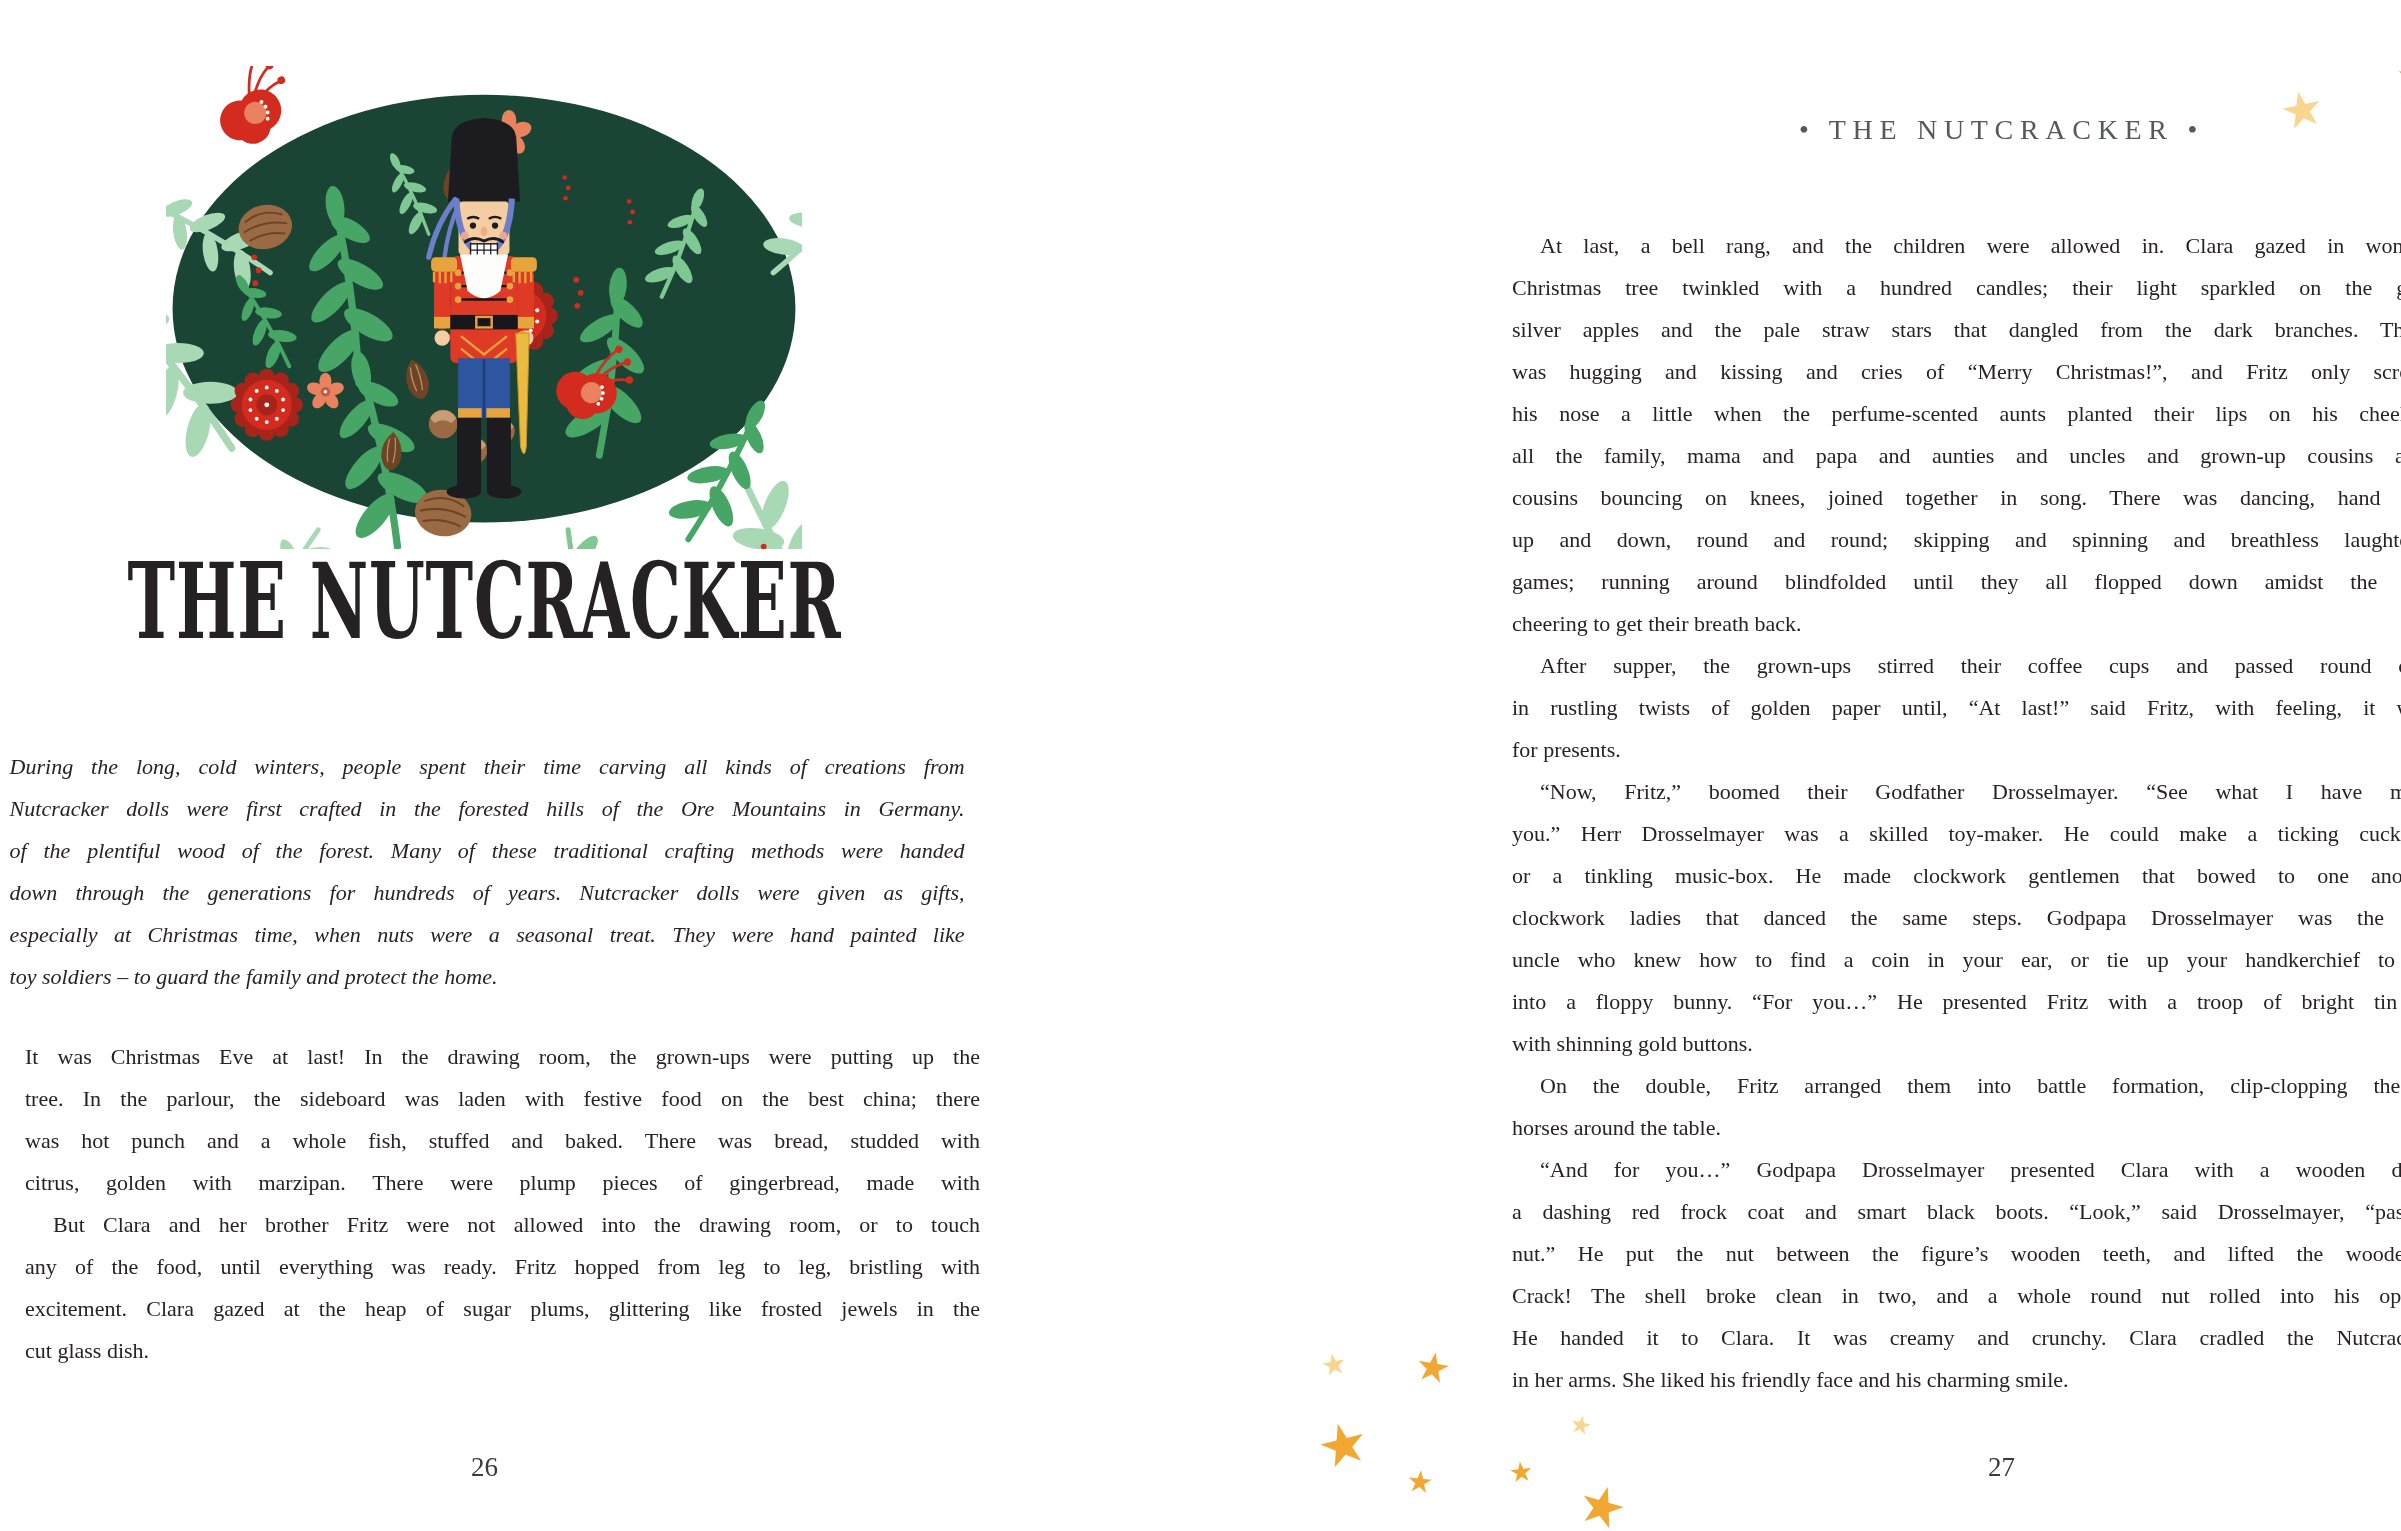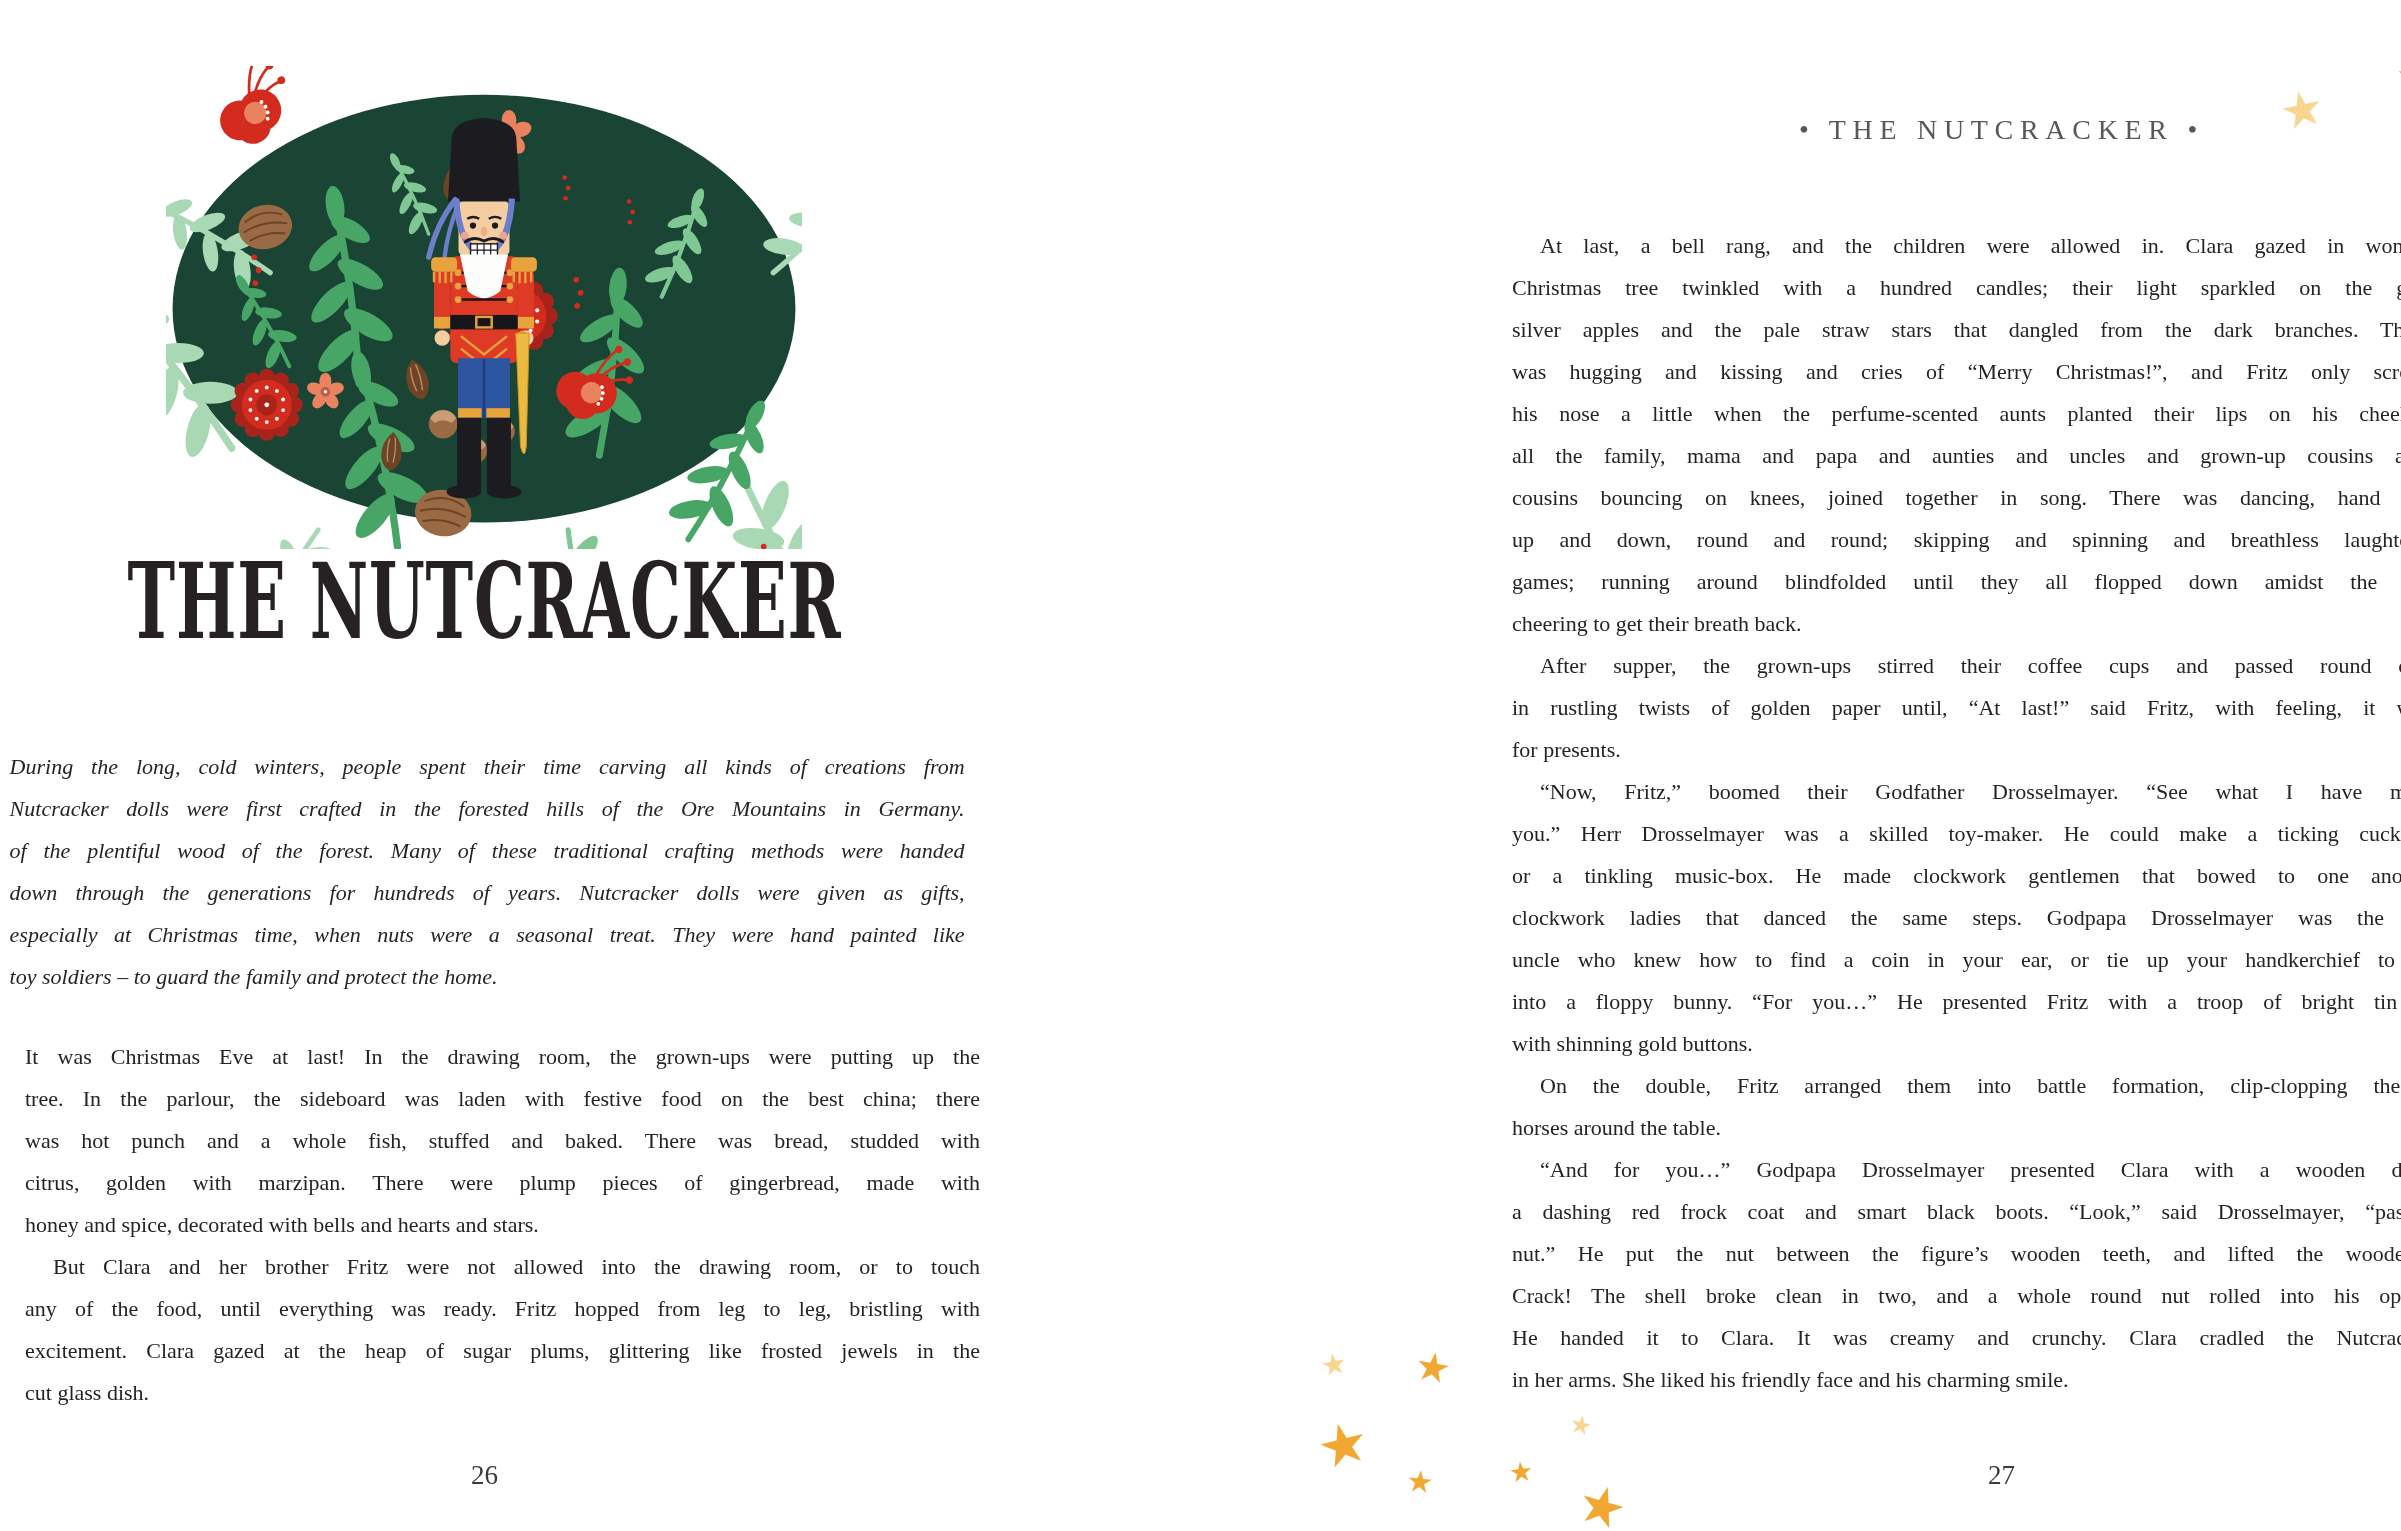--- a/index.html
+++ b/index.html
@@ -23,21 +23,21 @@
       font-family:"DejaVu Serif", serif;font-weight:700;font-size:82px;line-height:1.05;
       letter-spacing:1px;color:#262123;transform:scale(0.78,1.28);transform-origin:50% 0;}
   #book-subtitle{position:absolute;left:0;top:659px;width:969px;text-align:center;
       font-family:"DejaVu Serif", serif;font-style:italic;font-size:48px;line-height:1.2;
       color:#262123;}
 
   #running-header{position:absolute;left:151px;top:114px;width:979px;text-align:center;
       font-size:28px;letter-spacing:6.7px;color:var(--header_gray,#57585A);}
 
   .page-number{position:absolute;top:1452px;width:100%;text-align:center;
-      font-size:27px;color:var(--page_number,#3B3B3D);margin-top:8px;}
+      font-size:27px;color:var(--page_number,#3B3B3D);}
   #left-page .page-number{width:969px;left:0;}
   #right-page .page-number{width:979px;left:151px;}
 
   
   .star{position:absolute;font-family:"DejaVu Sans", sans-serif;line-height:1;
         transform-origin:50% 50%;}
   .star.gold{color:var(--gold_star,#F2A733);}
   .star.pale{color:var(--pale_star,#F8D68F);}
 
   
@@ -262,21 +262,20 @@
       <div class="line">down through the generations for hundreds of years. Nutcracker dolls were given as gifts,</div>
       <div class="line">especially at Christmas time, when nuts were a seasonal treat. They were hand painted like</div>
       <div class="line end">toy soldiers – to guard the family and protect the home.</div>
     </div>
 
   <div id="left-body" class="textcol">
       <div class="line">It was Christmas Eve at last! In the drawing room, the grown-ups were putting up the</div>
       <div class="line">tree. In the parlour, the sideboard was laden with festive food on the best china; there</div>
       <div class="line">was hot punch and a whole fish, stuffed and baked. There was bread, studded with</div>
       <div class="line">citrus, golden with marzipan. There were plump pieces of gingerbread, made with</div>
-      <div class="line end">honey and spice, decorated with bells and hearts and stars.</div>
       <div class="line ind">But Clara and her brother Fritz were not allowed into the drawing room, or to touch</div>
       <div class="line">any of the food, until everything was ready. Fritz hopped from leg to leg, bristling with</div>
       <div class="line">excitement. Clara gazed at the heap of sugar plums, glittering like frosted jewels in the</div>
       <div class="line end">cut glass dish.</div>
     </div>
 
   <div class="page-number">26</div>
 </div>
 
 <div class="page" id="right-page">

